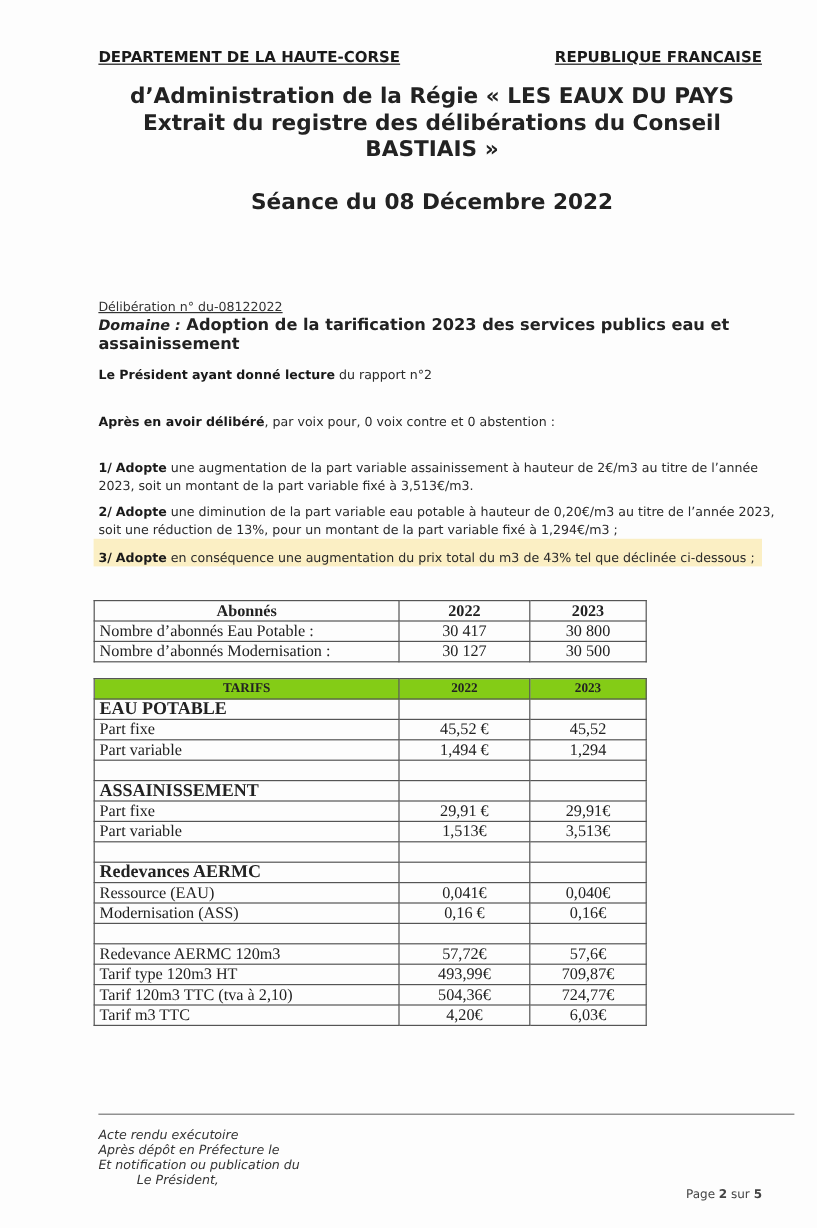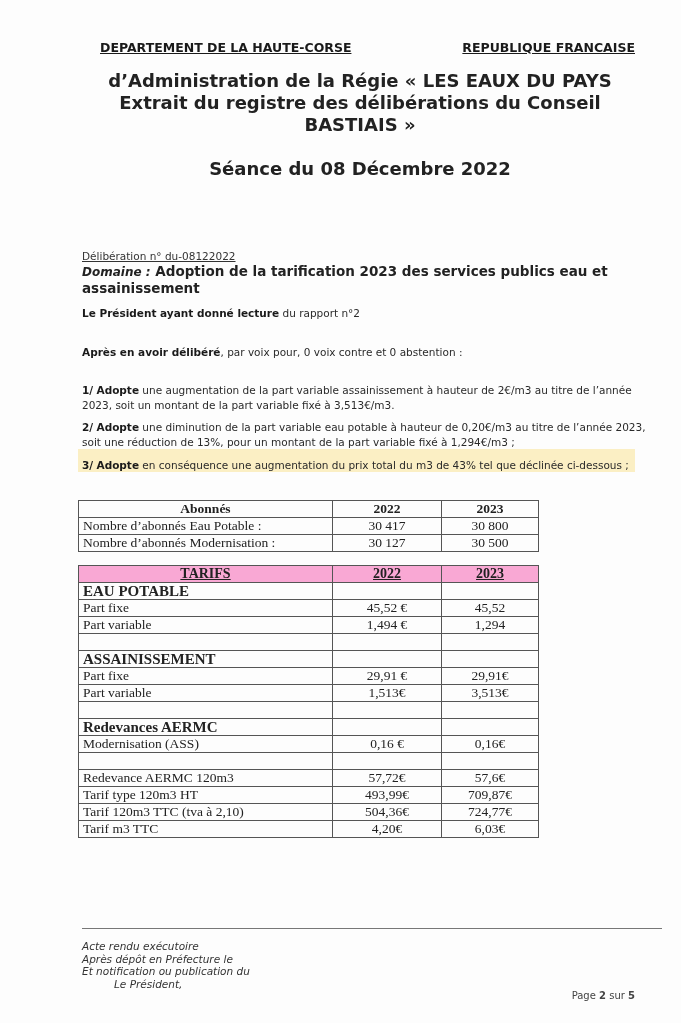--- a/index.html
+++ b/index.html
@@ -4,41 +4,41 @@
 <style>
   html, body { margin: 0; padding: 0; }
   body {
     width: 681px; height: 1023px; background: #fdfdfd; position: relative;
     font-family: "DejaVu Sans", sans-serif; color: #1e1e1e; overflow: hidden;
   }
   .abs { position: absolute; }
   .hdr-left, .hdr-right {
     top: 40px; font-size: 12.5px; font-weight: bold; text-decoration: underline; color: #1a1a1a;
   }
-  .hdr-left { left: 100px; }
+  .hdr-left { left: 82px; }
   .hdr-right { right: 46px; }
   .title {
     left: 100px; width: 520px; top: 70px; text-align: center; font-weight: bold;
     font-size: 18px; line-height: 22px; color: #222;
   }
   .seance { left: 100px; width: 520px; top: 158px; text-align: center; font-weight: bold; font-size: 18px; color: #222; }
   .delib { left: 82px; top: 250px; font-size: 10.5px; text-decoration: underline; color: #333; }
   .domaine { left: 82px; top: 263px; width: 540px; font-size: 13.5px; font-weight: bold; line-height: 16px; color: #222; }
   .domaine i { font-weight: bold; font-style: italic; font-size: 12px; }
   .para { left: 82px; width: 580px; font-size: 10.5px; line-height: 15px; color: #2a2a2a; }
   .para b { color: #1a1a1a; }
   .hl { background: #fbefc4; padding: 10px 6px 1px 4px; margin-left: -4px; }
   table { border-collapse: collapse; font-family: "Liberation Serif", serif; font-size: 13.5px; color: #222; padding-left: 32px; }
   td, th { border: 1px solid #555; padding: 0 4px; height: 16px; line-height: 16px; }
   th { font-weight: bold; text-align: center; }
   .num { text-align: center; }
   .c1 { width: 245px; }
   .c2 { width: 100px; }
   .c3 { width: 88px; }
-  .tarifs-head th { background: #f9a8d4; font-size: 14px; text-decoration: underline; }
+  .tarifs-head th { background: #84cc16; font-size: 11px; }
   .section td.lbl { font-weight: bold; font-size: 15px; }
   .hl-row td { background: #eee0f6; }
   .footer-line { left: 82px; top: 928px; width: 580px; height: 1px; background: #777; }
   .footer { left: 82px; top: 940px; font-size: 10.5px; font-style: italic; line-height: 12.5px; color: #333; }
   .footer .indent { padding-left: 32px; }
   .pagenum { right: 46px; top: 990px; font-size: 10px; color: #444; }
 </style>
 </head>
 <body>
 
@@ -145,20 +145,25 @@
         <td>&nbsp;</td>
         <td></td>
         <td></td>
       </tr>
   <tr class="section">
     <td class="lbl">Redevances AERMC</td>
         <td></td>
         <td></td>
   </tr>
   <tr>
+    <td>Ressource (EAU)</td>
+    <td class="num">0,041€</td>
+    <td class="num">0,040€</td>
+  </tr>
+  <tr>
     <td>Modernisation (ASS)</td>
     <td class="num">0,16 €</td>
     <td class="num">0,16€</td>
   </tr>
   <tr>
         <td>&nbsp;</td>
         <td></td>
         <td></td>
       </tr>
   <tr>

